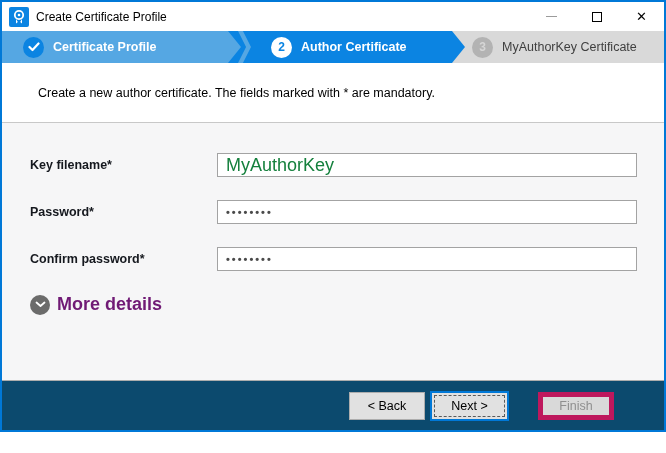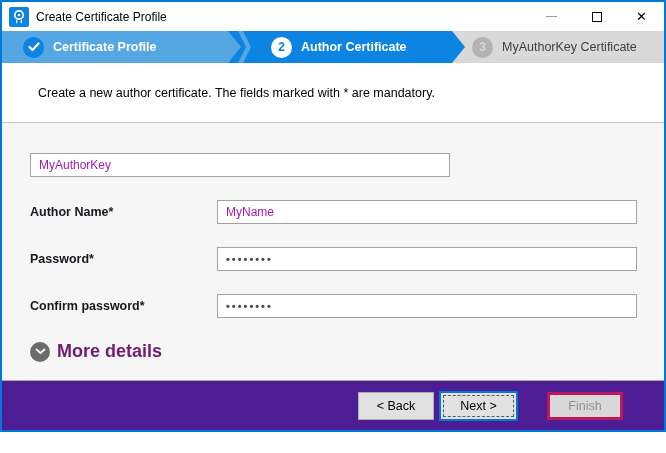--- a/index.html
+++ b/index.html
@@ -86,21 +86,21 @@
   .form-row { display: flex; align-items: center; margin-bottom: 23px; height: 24px; }
   .form-label {
     width: 187px; flex: 0 0 187px;
     font-size: 12.5px; font-weight: bold; color: #15181e;
   }
   .form-input {
     width: 420px; height: 24px;
     border: 1px solid #a3a3a3;
     background: #ffffff;
     font-family: "Liberation Sans", "DejaVu Sans", sans-serif;
-    font-size: 12px; color: #a21caf;
+    font-size: 18px; color: #15803d;
     padding: 0 8px;
     outline: none;
   }
   .form-input.password { color: #4a4a4a; font-size: 11px; letter-spacing: 2px; font-weight: bold; }
 
   .more-details {
     display: flex; align-items: center;
     margin-top: 22px;
     cursor: default;
   }
@@ -108,24 +108,24 @@
     width: 20px; height: 20px; border-radius: 50%;
     background: #6b6b6b;
     display: flex; align-items: center; justify-content: center;
     margin-right: 7px; flex: 0 0 20px;
   }
   .more-details-label { font-size: 18px; font-weight: bold; color: #701a75; }
 
   
   .button-bar {
     height: 50px; flex: 0 0 50px;
-    background: #4c1d95;
+    background: #0c4a6e;
     border-top: 1px solid #adadad;
     display: flex; align-items: center; justify-content: flex-end;
-    padding-right: 14px;
+    padding-right: 23px;
   }
   .btn {
     width: 76px; height: 28px;
     background: #e1e1e1;
     border: 1px solid #adadad;
     font-family: "Liberation Sans", "DejaVu Sans", sans-serif;
     font-size: 12.5px; color: #000000;
     display: flex; align-items: center; justify-content: center;
   }
   .btn-back { margin-right: 5px; }
@@ -135,21 +135,21 @@
     margin-right: 29px;
     position: relative;
     justify-content: center;
   }
   .btn-next .focus-rect {
     position: absolute; inset: 2px;
     border: 1px dashed #5a5a5a;
     pointer-events: none;
   }
   .btn-finish {
-    background: #d9d9d9; border: 3px solid #be185d; color: #8f8f8f;
+    background: #d9d9d9; border: 5px solid #be185d; color: #8f8f8f;
     margin-right: 27px;
   }
 </style>
 </head>
 <body>
 
 <div class="window">
 
   <div class="titlebar">
     <svg class="app-icon" viewBox="0 0 20 20">
@@ -195,27 +195,24 @@
     </div>
   </div>
 
   <div class="desc-area">
     <span class="desc-text">Create a new author certificate. The fields marked with * are mandatory.</span>
   </div>
 
   <div class="form-area">
 
     <div class="form-row">
+      <span class="form-label">Key filename*</span>
       <input class="form-input" type="text" value="MyAuthorKey" style="">
     </div>
 
-    <div class="form-row">
-      <span class="form-label">Author Name*</span>
-      <input class="form-input" type="text" value="MyName" style="">
-    </div>
 
     <div class="form-row">
       <span class="form-label">Password*</span>
       <input class="form-input password" type="text" value="••••••••" style="">
     </div>
 
     <div class="form-row">
       <span class="form-label">Confirm password*</span>
       <input class="form-input password" type="text" value="••••••••" style="">
     </div>

